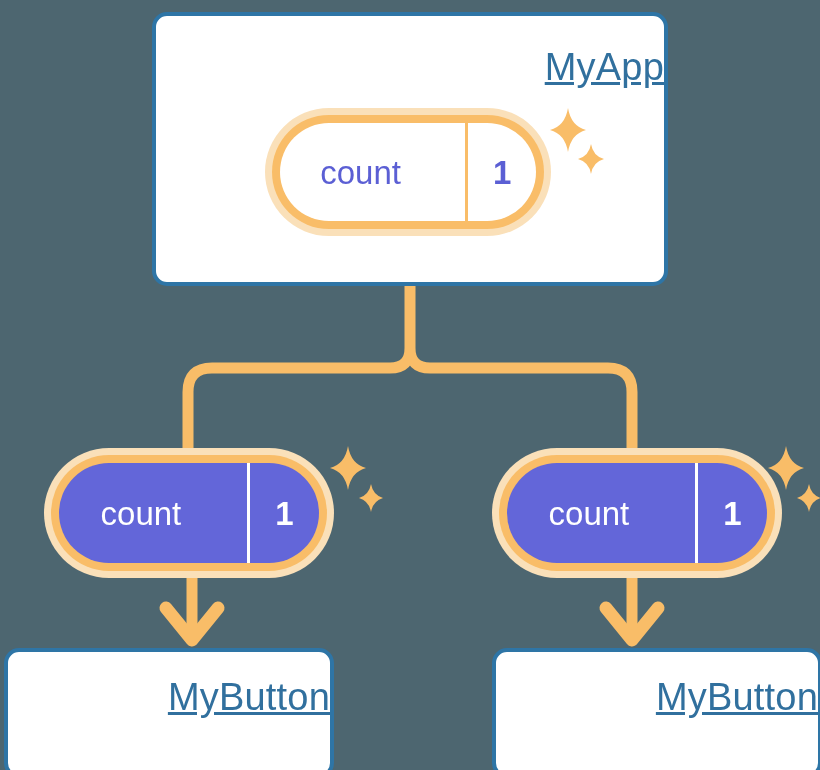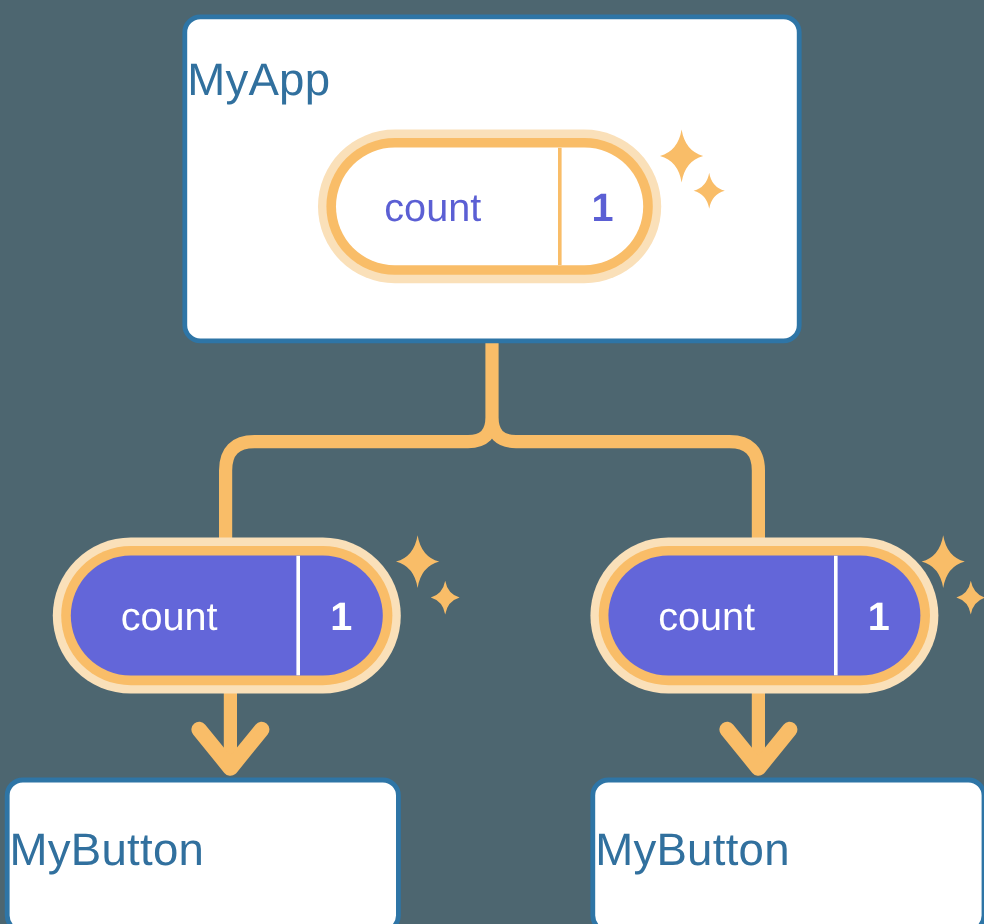--- a/index.html
+++ b/index.html
@@ -34,44 +34,45 @@
     position: absolute;
     background: #ffffff;
     border: 4px solid #2e75a6;
     border-radius: 15px;
     box-sizing: border-box;
   }
   .card-title {
     color: #31709e;
     font-size: 38px;
     font-weight: 400;
-    text-align: left;
+    text-align: right;
     letter-spacing: 0.2px;
     white-space: nowrap;
+    text-decoration: underline;
   }
 
   #app-card {
     left: 152px;
     top: 12px;
     width: 516px;
     height: 274px;
   }
   #app-card .card-title {
     margin-top: 30px;
   }
 
   .button-card {
     width: 330px;
     height: 130px;
     top: 648px;
   }
   #button-card-left  { left: 4px; }
   #button-card-right { left: 492px; }
   .button-card .card-title {
-    margin-top: 36px;
+    margin-top: 24px;
   }
 
   
   .pill {
     position: absolute;
     box-sizing: border-box;
     border-radius: 999px;
     background: #fae0b9;            
     padding: 7px;
   }

